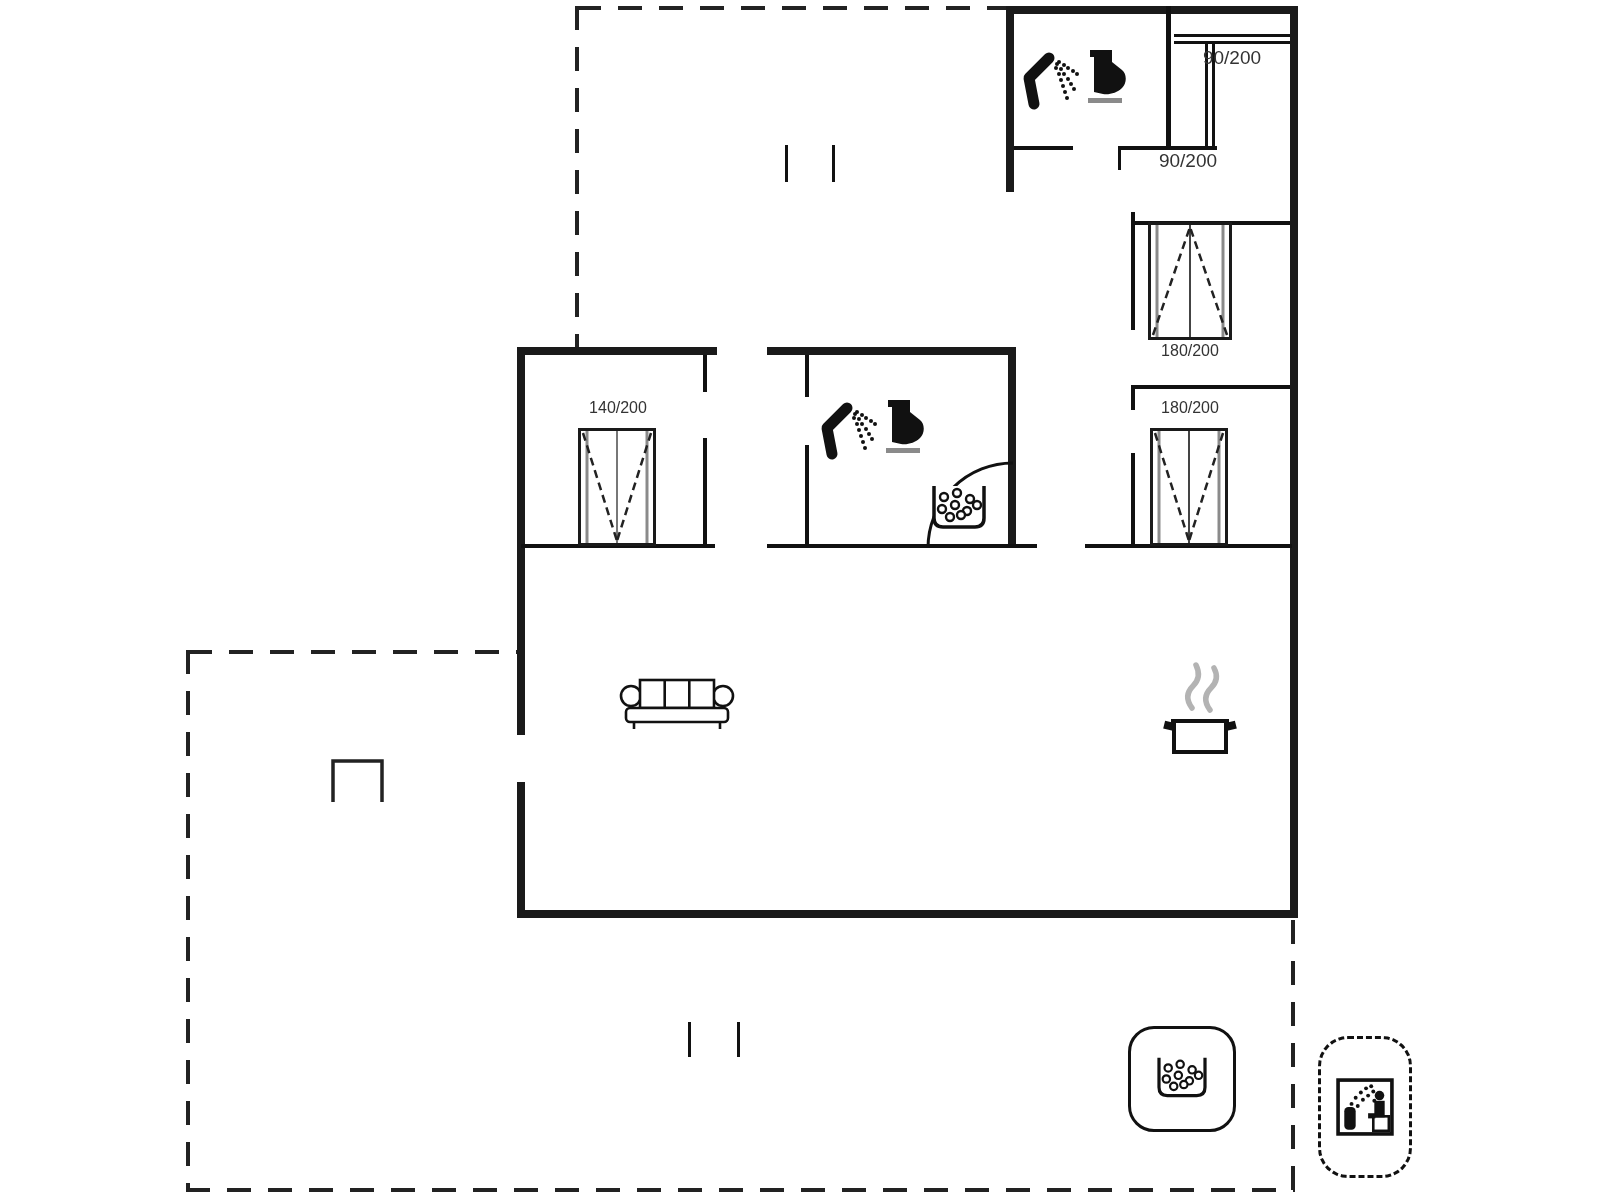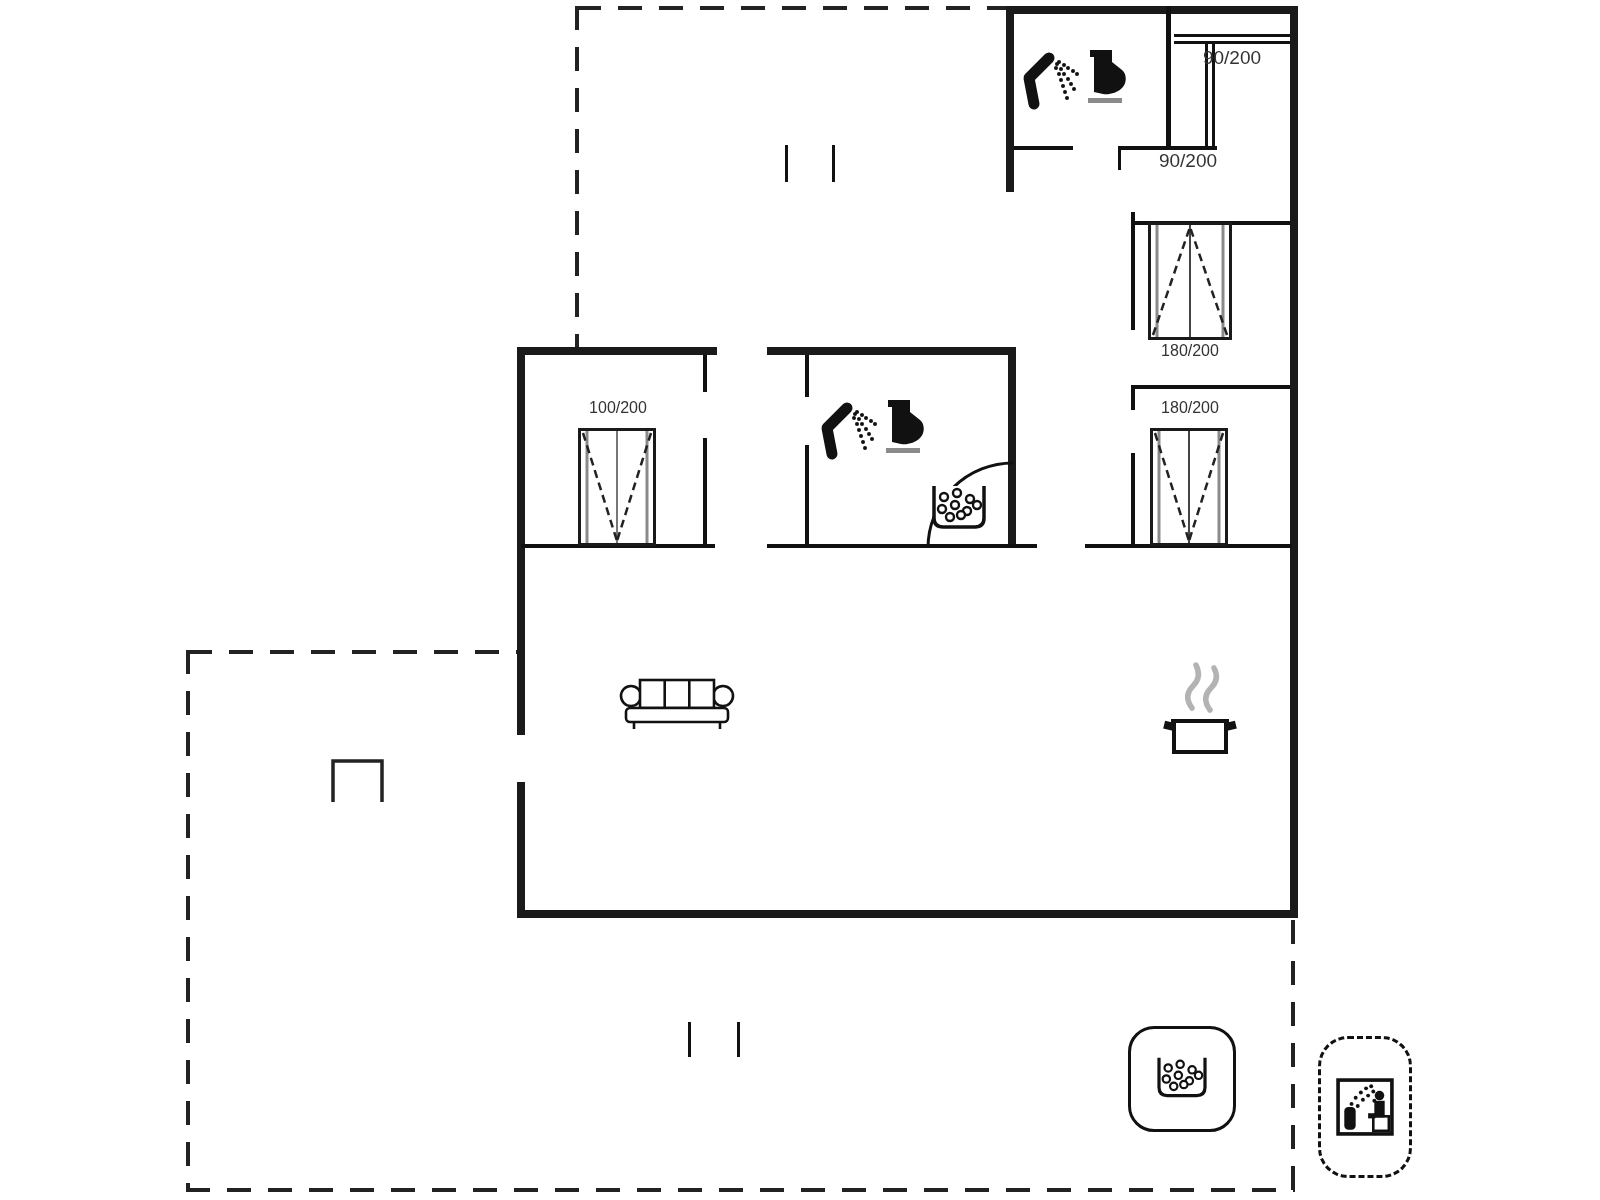--- a/index.html
+++ b/index.html
@@ -171,21 +171,21 @@
       <line x1="36" y1="0" x2="36" y2="112" stroke="#777" stroke-width="2"></line>
       <line x1="2" y1="2" x2="36" y2="110" stroke="#222" stroke-width="2.5" stroke-dasharray="8 5"></line>
       <line x1="70" y1="2" x2="36" y2="110" stroke="#222" stroke-width="2.5" stroke-dasharray="8 5"></line>
     </svg>
   </div>
 
   <div class="lbl" style="left:1196px;top:47px;width:72px;font-size:19px;">90/200</div>
   <div class="lbl" style="left:1152px;top:150px;width:72px;font-size:19px;">90/200</div>
   <div class="lbl" style="left:1132px;top:342px;width:116px;">180/200</div>
   <div class="lbl" style="left:1132px;top:399px;width:116px;">180/200</div>
-  <div class="lbl" style="left:560px;top:399px;width:116px;">100/200</div>
+  <div class="lbl" style="left:560px;top:399px;width:116px;">140/200</div>
 
   <svg style="left:618px;top:676px;" width="118" height="56" viewBox="0 0 118 56">
     <g fill="#fff" stroke="#111" stroke-width="2.6">
       <circle cx="13" cy="20" r="10"></circle>
       <circle cx="105" cy="20" r="10"></circle>
       <rect x="22" y="4" width="74" height="28"></rect>
       <line x1="46.7" y1="4" x2="46.7" y2="32"></line>
       <line x1="71.3" y1="4" x2="71.3" y2="32"></line>
       <rect x="8" y="32" width="102" height="14" rx="4"></rect>
       <line x1="16" y1="46" x2="16" y2="53"></line>

